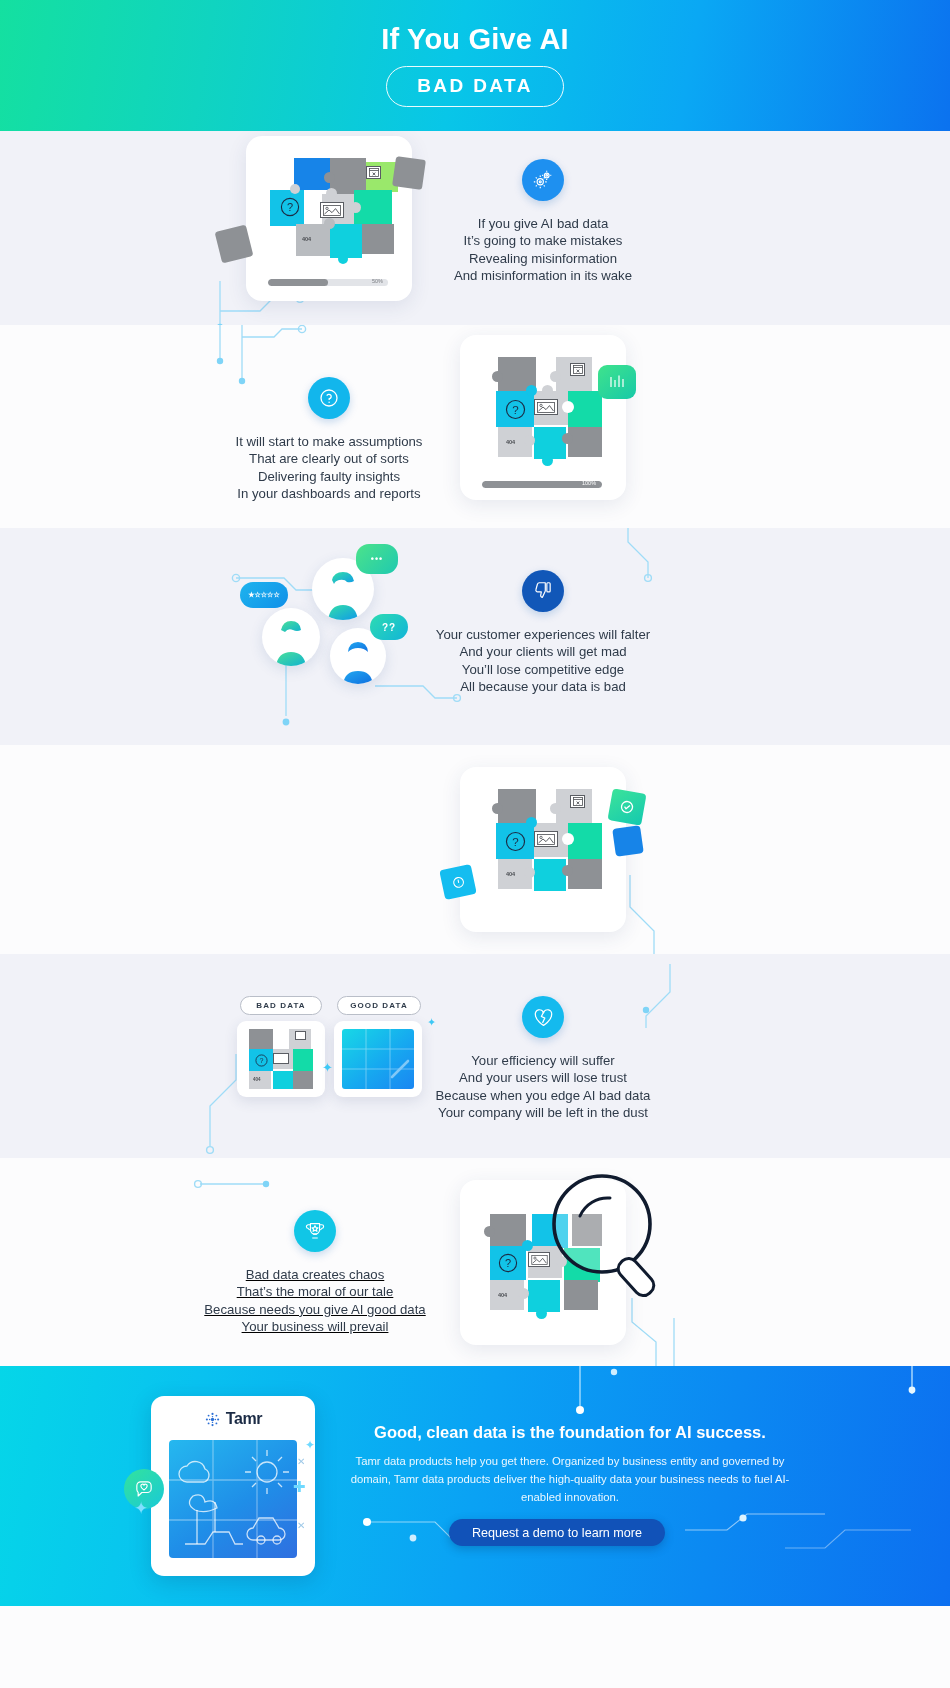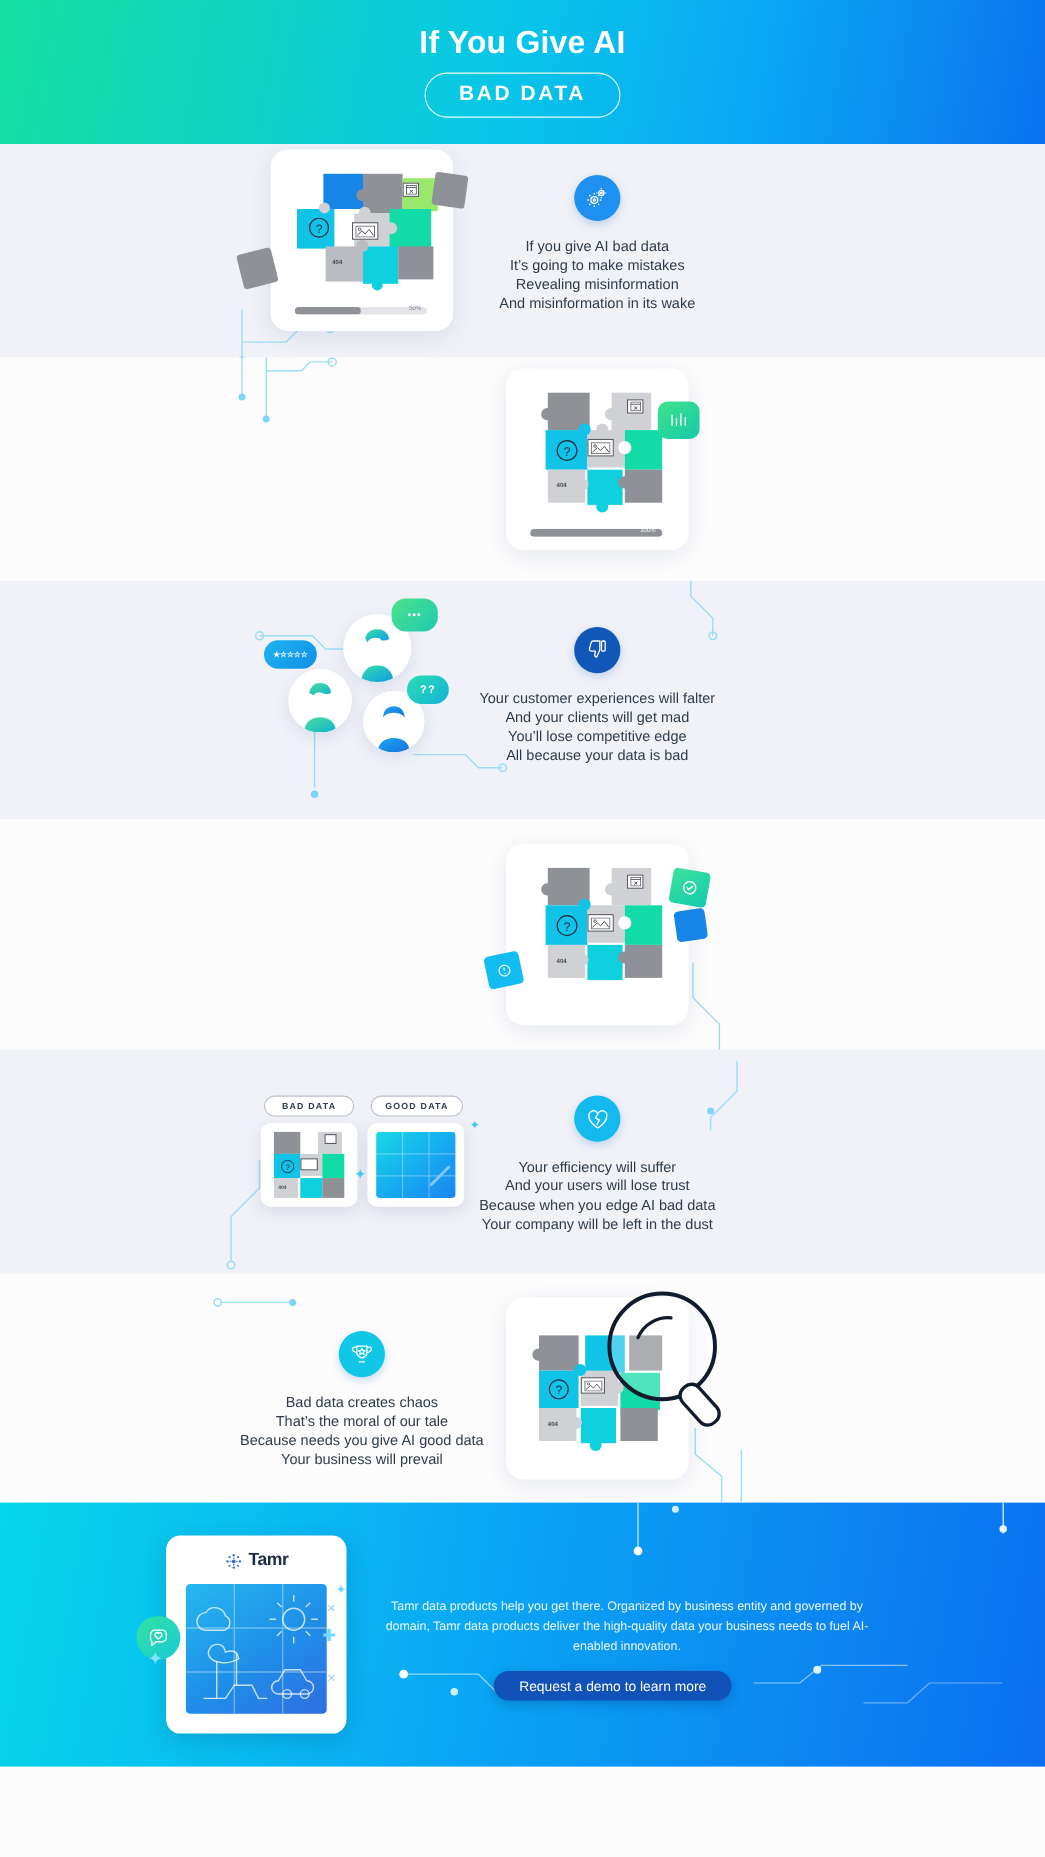--- a/index.html
+++ b/index.html
@@ -397,20 +397,33 @@
         <svg width="18" height="16" viewBox="0 0 18 16" fill="none" stroke="#ffffff" stroke-width="1.2">
             <path d="M3,3 L3,13 M7,6 L7,13 M11,1.6 L11,13 M15,5 L15,13"></path>
           </svg>
       </div>
       <div class="progressbar" style="left:22px; top:146px; width:120px;">
           <i style="width:100%;"></i>
         </div>
       <div class="progress-pct" style="left:122px; top:145px; color:#ffffff;">100%</div>
     </div>
 
+    <div class="textblock" style="left:164px; top:52px;">
+      <div class="badge-circle" style="background:#12b6ec;">
+        <svg width="24" height="24" viewBox="0 0 24 24" fill="none" stroke="#ffffff" stroke-width="1.3">
+          <circle cx="12" cy="12" r="8"></circle>
+          <path d="M9.8,9.6 a2.3,2.2 0 1 1 2.4,3.1 L12.2,14"></path>
+          <circle cx="12.1" cy="16.3" r="0.75" fill="#ffffff" stroke="none"></circle>
+        </svg>
+      </div>
+      <div class="stanza-line">It will start to make assumptions</div>
+      <div class="stanza-line">That are clearly out of sorts</div>
+      <div class="stanza-line">Delivering faulty insights</div>
+      <div class="stanza-line">In your dashboards and reports</div>
+    </div>
   </div>
 
   <div class="band band-alt" style="height:217px;">
     <svg class="conn" style="left:608px; top:-20px;" width="90" height="90">
       <path d="M20,0 L20,34 L40,54 L40,70" stroke="#9fdcf7" stroke-width="1.3" fill="none"></path>
       <circle cx="40" cy="70" r="3.4" fill="none" stroke="#9fdcf7" stroke-width="1.4"></circle>
     </svg>
     <svg class="conn" style="left:228px; top:30px;" width="240" height="80">
       <path d="M8,20 L56,20 L68,32 L100,32" stroke="#9fdcf7" stroke-width="1.3" fill="none"></path>
       <circle cx="8" cy="20" r="3.6" fill="none" stroke="#9fdcf7" stroke-width="1.4"></circle>
@@ -648,21 +661,21 @@
         <div class="mini-label" style="left:14px; top:78px;">404</div>
       </div>
 
       <svg style="position:absolute; left:82px; top:-8px; overflow:visible; z-index:8;" width="130" height="140">
         <circle cx="60" cy="52" r="48" fill="rgba(255,255,255,0.26)" stroke="#101b2e" stroke-width="3.6"></circle>
         <path d="M38,44 a30,30 0 0 1 30,-18" stroke="#101b2e" stroke-width="3" fill="none" stroke-linecap="round"></path>
         <rect x="84" y="84" width="20" height="42" rx="9" fill="#ffffff" stroke="#101b2e" stroke-width="3" transform="rotate(-42 94 105)"></rect>
       </svg>
     </div>
 
-    <div class="textblock" style="left:164px; top:52px;">
+    <div class="textblock" style="left:150px; top:52px;text-decoration:underline;">
       <div class="badge-circle" style="background:#11c6e6;">
         <svg width="22" height="22" viewBox="0 0 24 24" fill="none" stroke="#ffffff" stroke-width="1.25" stroke-linejoin="round">
           <path d="M7,4 h10 v6.4 a5,5 0 0 1 -10,0 z"></path>
           <path d="M7,5.2 H4.6 a2,2 0 0 0 0,4 q1,1.6 2.4,1.6"></path>
           <path d="M17,5.2 h2.4 a2,2 0 0 1 0,4 q-1,1.6 -2.4,1.6"></path>
           <path d="M10,15.4 h4 M9,19.6 h6"></path>
           <path d="M12,6.2 l1,2.1 2.3,0.2 -1.8,1.6 0.6,2.3 -2.1,-1.2 -2.1,1.2 0.6,-2.3 -1.8,-1.6 2.3,-0.2 z"></path>
         </svg>
       </div>
       <div class="stanza-line">Bad data creates chaos</div>
@@ -732,17 +745,18 @@
     <div class="footer-badge">
       <svg width="20" height="20" viewBox="0 0 24 24" fill="none" stroke="#ffffff" stroke-width="1.4" stroke-linejoin="round">
         <path d="M3.4,8 a4.6,4.6 0 0 1 4.6,-4.6 h8 A4.6,4.6 0 0 1 20.6,8 v3.6 A4.6,4.6 0 0 1 16,16.2 H9.4 L5,20.4 V16 a4.6,4.6 0 0 1 -1.6,-3.4 z"></path>
         <path d="M12,13.2 C12,13.2 8.2,10.6 8.2,8.4 A2,2 0 0 1 12,7.4 A2,2 0 0 1 15.8,8.4 C15.8,10.6 12,13.2 12,13.2 z"></path>
       </svg>
     </div>
     <div class="spark" style="left:305px; top:72px; color:#6fd9ff; font-size:12px; z-index:7;">✦</div>
     <div class="spark" style="left:293px; top:112px; color:#6fd9ff; font-size:15px; z-index:7;">✚</div>
     <div class="spark" style="left:134px; top:132px; color:#7fe0ff; font-size:17px; z-index:7;">✦</div>
 
+    <div class="footer-head">Good, clean data is the foundation for AI success.</div>
     <div class="footer-body">Tamr data products help you get there. Organized by business entity and governed by domain, Tamr data products deliver the high-quality data your business needs to fuel AI-enabled innovation.</div>
     <div class="cta-btn">Request a demo to learn more</div>
   </div>
 
 </div>
 
 </body></html>

